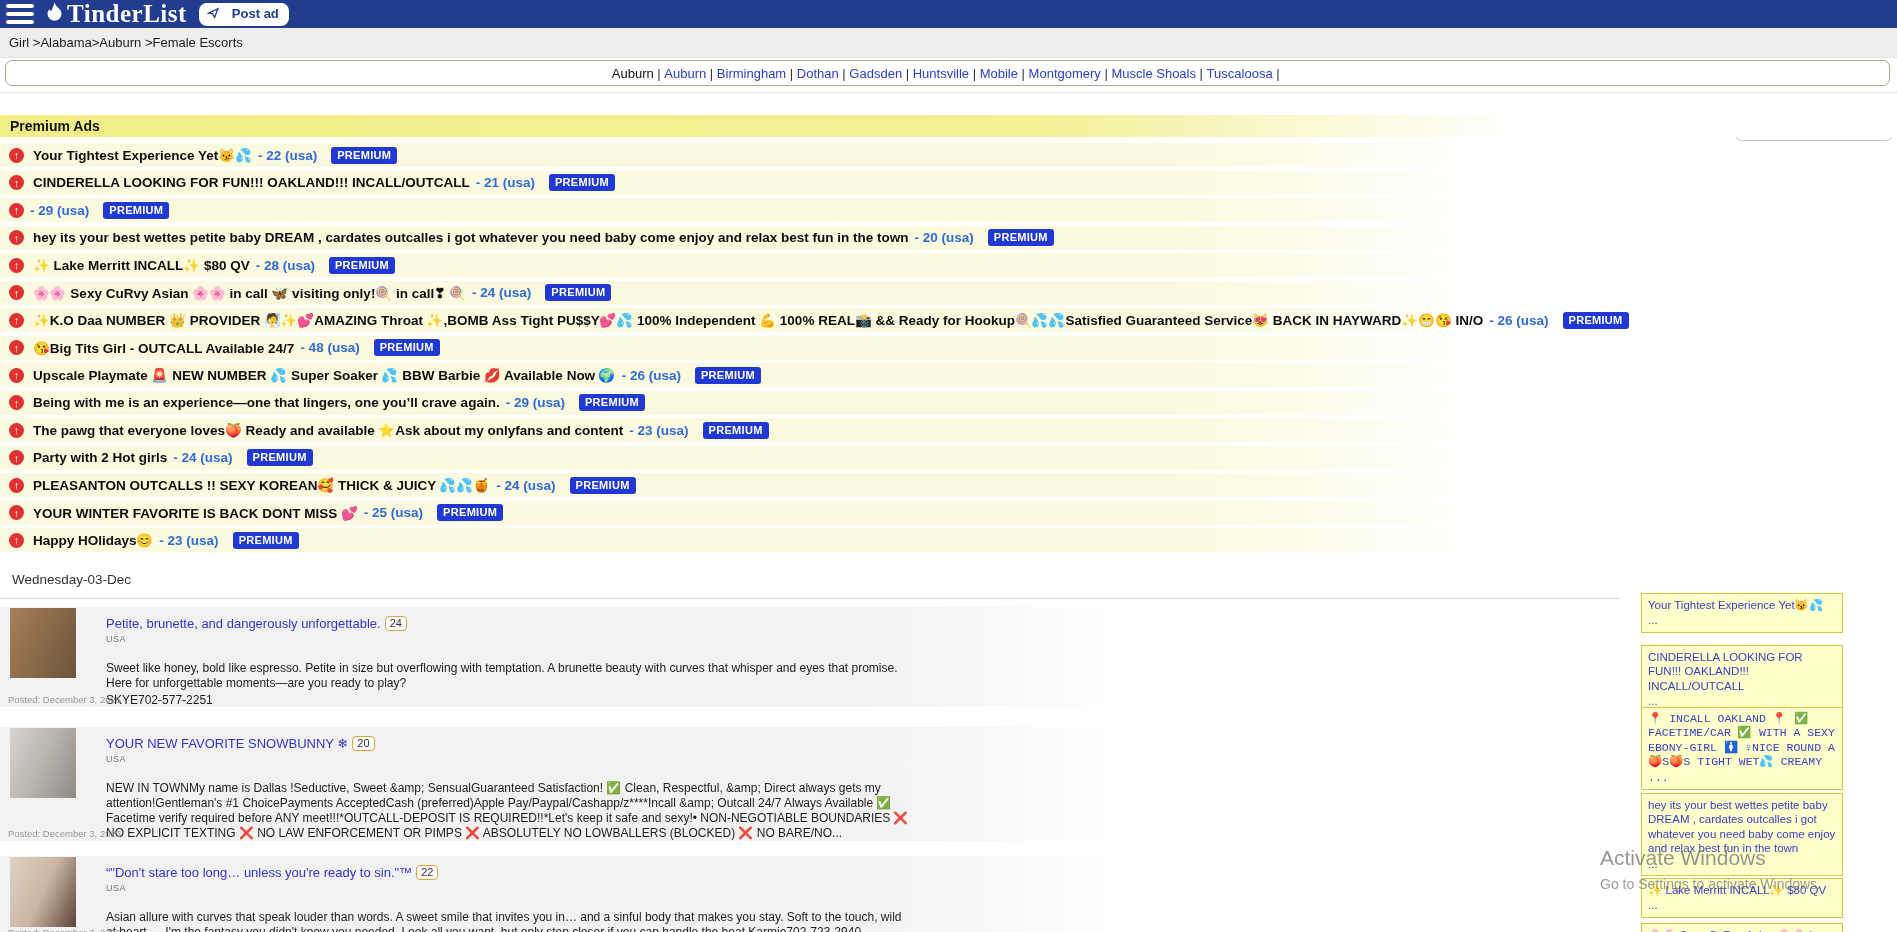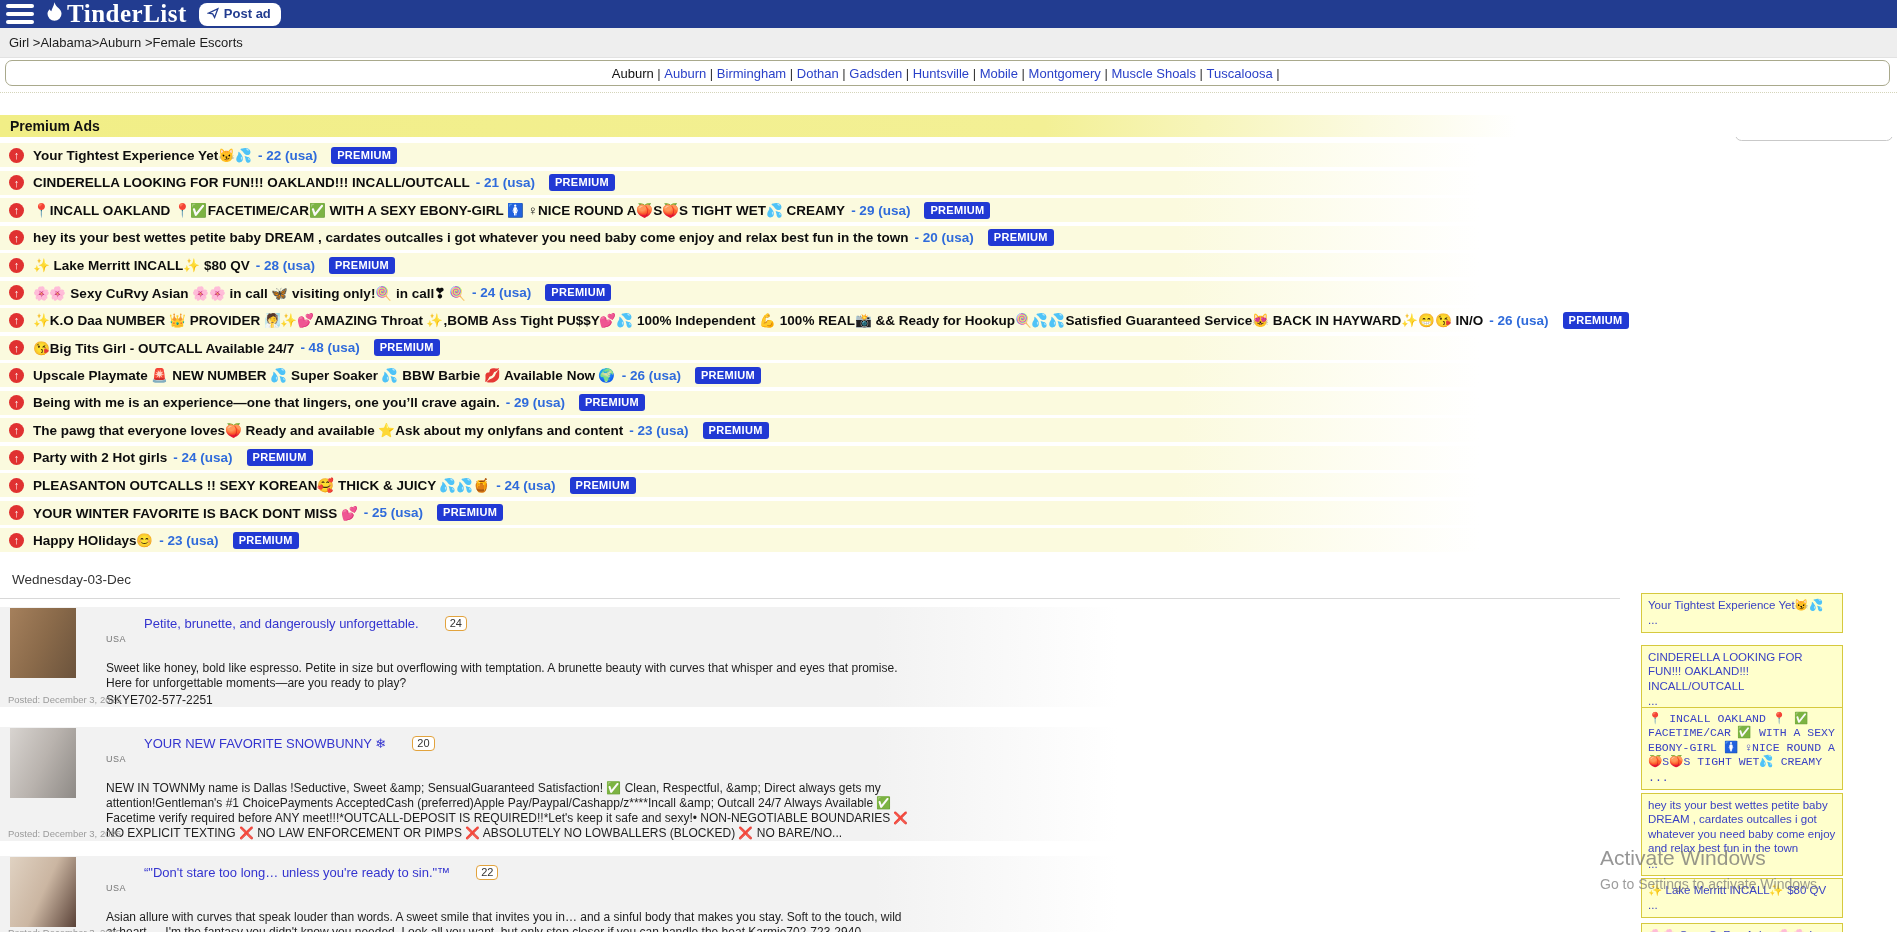--- a/index.html
+++ b/index.html
@@ -5,21 +5,21 @@
   html,body{margin:0;padding:0;width:1897px;height:932px;overflow:hidden;background:#fff;
     font-family:"Liberation Sans", sans-serif;}
   .abs{position:absolute;}
   
   .topbar{height:28px;background:#223c90;display:flex;align-items:center;padding-left:6px;position:relative;}
   .hamburger{width:28px;height:20px;display:flex;flex-direction:column;justify-content:space-between;margin-right:10px;cursor:pointer;}
   .hamburger span{display:block;height:4px;background:#fff;border-radius:2px;}
   .brand{display:flex;align-items:center;color:#fff;font-family:"Liberation Serif", serif;font-size:25px;font-weight:600;letter-spacing:.5px;}
   .brand svg{margin-right:2px;}
   .postad{margin-left:12px;background:#fff;color:#223c90;font-weight:bold;font-size:13px;border:none;
-    border-radius:8px;padding:3px 10px 4px 8px;display:flex;align-items:center;gap:4px;cursor:pointer;}
+    border-radius:8px;padding:3px 10px 4px 8px;display:flex;align-items:center;gap:12px;cursor:pointer;}
   
   .breadcrumb{height:29px;background:#eeeeee;display:flex;align-items:center;padding-left:9px;font-size:13px;color:#1c1c1c;border-bottom:1px solid #e2e2e2;}
   .breadcrumb .bc-link{cursor:pointer;}
   .breadcrumb .bc-sep{white-space:pre;}
   
   .navbox{left:5px;right:7px;top:60px;height:24px;border:1px solid #a9a98c;border-radius:7px;background:#fff;
     display:flex;align-items:center;justify-content:center;font-size:13px;}
   .navbox .city{color:#2a41c8;cursor:pointer;}
   .navbox .city.current{color:#111;cursor:default;}
   .navbox .sep{color:#333;white-space:pre;}
@@ -41,21 +41,21 @@
   .listings{left:0;top:568px;width:1620px;}
   .datehead{height:24px;font-size:13.5px;color:#333;padding:4px 0 2px 12px;border-bottom:1px solid #d8d8d8;margin-bottom:8px;}
   .listing{position:relative;display:flex;margin-bottom:20px;
     background:linear-gradient(90deg,#f2f2f2 0%,#f2f2f2 54%,#ffffff 69%);}
   #listing-rows .listing:nth-child(1){min-height:77px;}
   #listing-rows .listing:nth-child(2){min-height:90px;margin-bottom:15px;}
   #listing-rows .listing:nth-child(3){min-height:81px;margin-bottom:19px;}
   #listing-rows .listing:nth-child(4){min-height:70px;margin-bottom:0;}
   .lthumb{width:66px;height:70px;margin:1px 0 0 10px;flex:0 0 66px;cursor:pointer;}
   .lcontent{margin-left:30px;padding-top:9px;}
-  .ltitlerow{display:flex;align-items:center;gap:26px;margin-left:38px;}
+  .ltitlerow{display:flex;align-items:center;gap:4px;}
   .ltitle{font-size:13px;color:#3434cf;cursor:pointer;}
   .lage{border:1px solid #e2a33d;border-radius:4px;background:#fff;color:#333;font-size:11px;padding:0 4px 1px;}
   .lcountry{font-size:9px;color:#777;margin-top:3px;letter-spacing:.5px;}
   .ldesc{font-size:12px;color:#1e1e1e;width:805px;margin-top:17px;line-height:1.25;}
   .ldesc2{font-size:12px;color:#1e1e1e;margin-top:2px;}
   .lposted{position:absolute;left:8px;bottom:2px;font-size:9.5px;color:#9a9a9a;}
   
   .sbox{position:absolute;left:1641px;width:188px;background:#ffffcc;border:1px solid #d6c93e;
     padding:4px 6px;font-size:11.5px;color:#3a42c4;line-height:1.25;cursor:pointer;}
   .sbox .more{margin-top:1px;}
@@ -130,21 +130,20 @@
     <span class="pbadge">PREMIUM</span>
   </div>
       <div class="prow">
     <span class="pup">↑</span>
     <span class="ptitle">CINDERELLA LOOKING FOR FUN!!! OAKLAND!!! INCALL/OUTCALL</span>
     <span class="pmeta">- 21 (usa)</span>
     <span class="pbadge">PREMIUM</span>
   </div>
       <div class="prow">
     <span class="pup">↑</span>
-    <span class="ptitle">📍INCALL OAKLAND 📍✅FACETIME/CAR✅ WITH A SEXY EBONY-GIRL 🚺 ♀NICE ROUND A🍑S🍑S TIGHT WET💦 CREAMY</span>
     <span class="pmeta">- 29 (usa)</span>
     <span class="pbadge">PREMIUM</span>
   </div>
       <div class="prow">
     <span class="pup">↑</span>
     <span class="ptitle">hey its your best wettes petite baby DREAM , cardates outcalles i got whatever you need baby come enjoy and relax best fun in the town</span>
     <span class="pmeta">- 20 (usa)</span>
     <span class="pbadge">PREMIUM</span>
   </div>
       <div class="prow">

